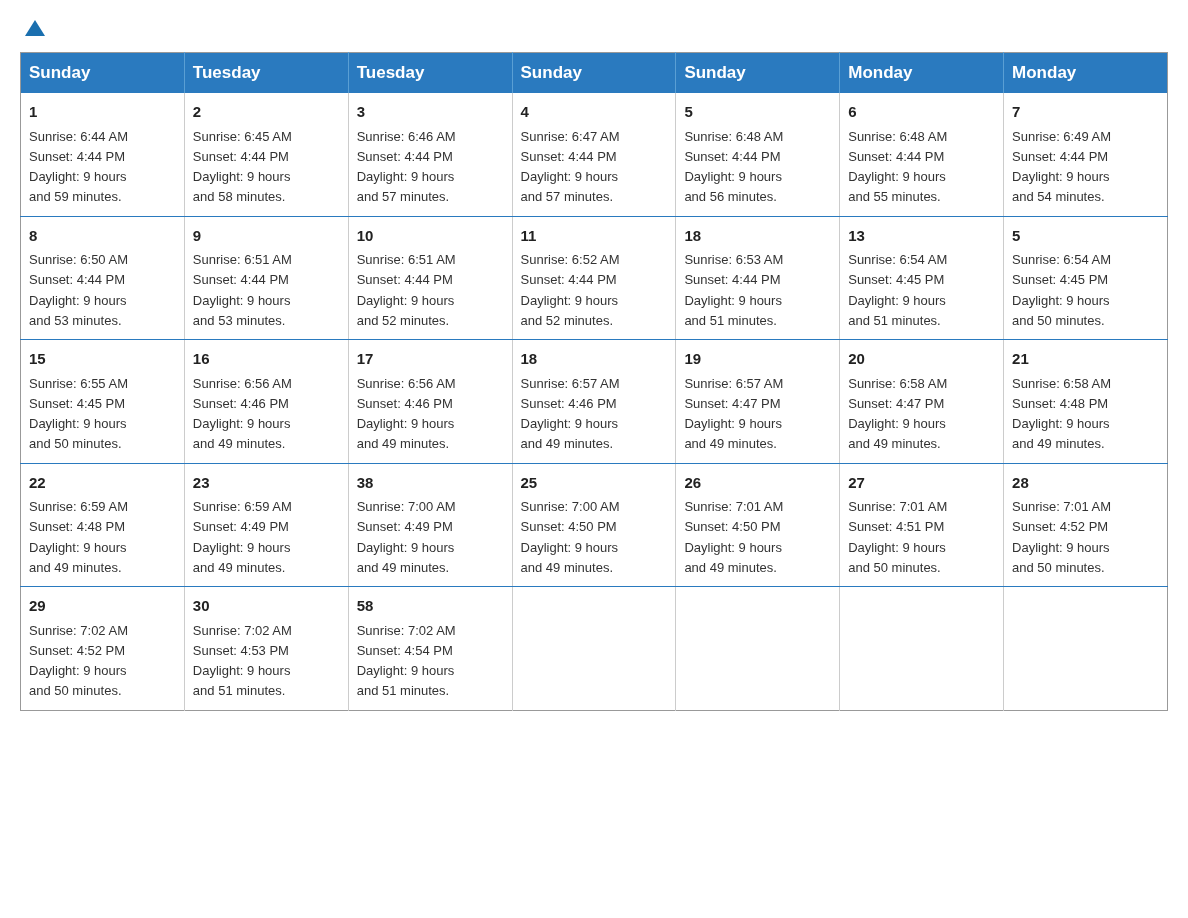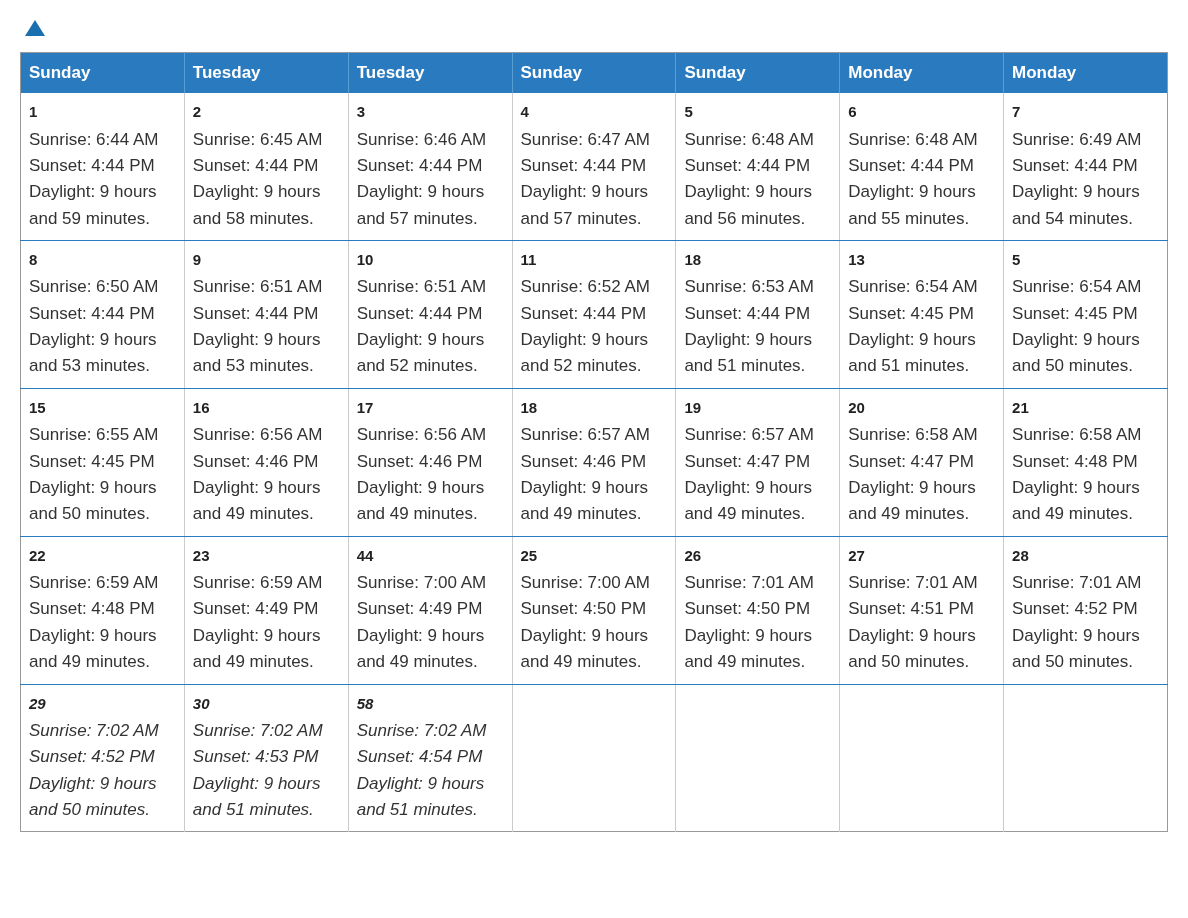--- a/index.html
+++ b/index.html
@@ -76,31 +76,30 @@
       min-height: 100px;
       font-size: 13.5px;
       color: #333;
       line-height: 1.5;
     }
     .calendar td:last-child {
       border-right: none;
     }
     .calendar tr:last-child td {
       border-bottom: none;
-      font-style: italic;
     }
     .day-num {
       font-size: 15px;
       font-weight: bold;
       color: #222;
       display: block;
       margin-bottom: 3px;
     }
     .day-info {
-      font-size: 17px;
+      font-size: 13px;
       color: #333;
       line-height: 1.55;
     }
     .empty-cell {
       background: #fff;
     }
   </style>
 </head>
 <body>
 
@@ -343,21 +342,21 @@
         <td>
         <span class="day-num">23</span>
         <span class="day-info">
           Sunrise: 6:59 AM<br>
           Sunset: 4:49 PM<br>
           Daylight: 9 hours<br>
           and 49 minutes.
         </span>
       </td>
         <td>
-        <span class="day-num">44</span>
+        <span class="day-num">38</span>
         <span class="day-info">
           Sunrise: 7:00 AM<br>
           Sunset: 4:49 PM<br>
           Daylight: 9 hours<br>
           and 49 minutes.
         </span>
       </td>
         <td>
         <span class="day-num">25</span>
         <span class="day-info">

